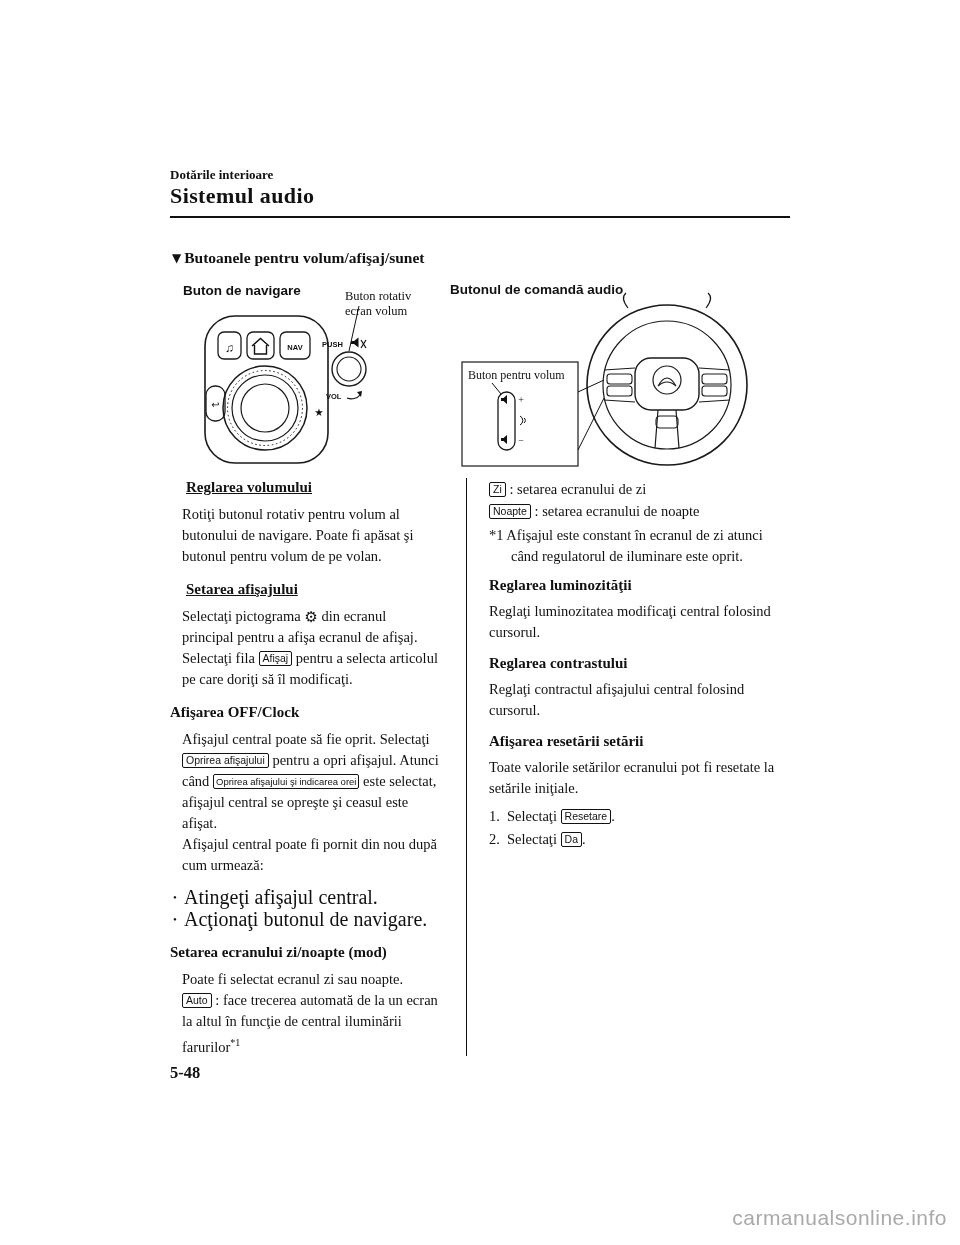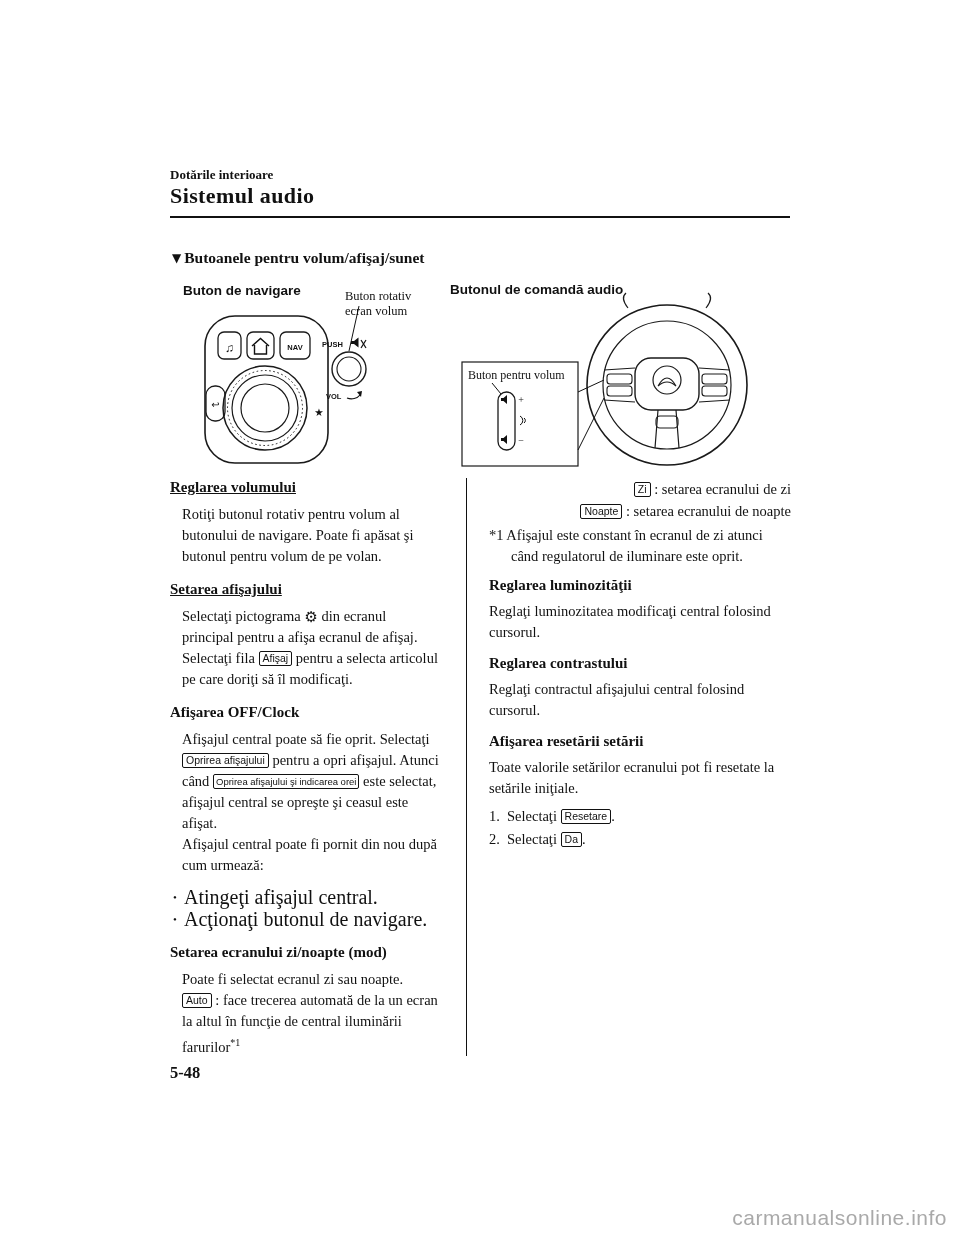--- a/index.html
+++ b/index.html
@@ -25,38 +25,38 @@
   svg.fig-left  { position:absolute; left:188px; top:306px; width:200px; height:162px; }
   svg.fig-right { position:absolute; left:452px; top:292px; width:335px; height:185px; }
 
   .vdivider { position:absolute; left:466px; top:478px; width:1px; height:578px; background:#111; }
 
   .col { position:absolute; top:479px; }
   .col-left  { left:170px; width:282px; }
   .col-right { left:489px; width:302px; }
 
   h3 { font-size:15px; font-weight:bold; margin:0 0 8px; }
-  h3.hu { text-decoration:underline; }
+  h3.hu { text-decoration:underline;margin-left:16px; }
   p.body { font-size:14.5px; line-height:21px; margin:0 12px 14px; }
 
   .kbd {
     display:inline-block; border:1px solid #111; border-radius:2px;
     font-family:"Liberation Sans", sans-serif; font-size:10.5px; line-height:13px;
     padding:0 3px; background:#fff; white-space:nowrap; vertical-align:1px;
   }
   .kbd.small { font-size:9.5px; padding:0 2px; }
 
   .gear { font-family:"DejaVu Sans", sans-serif; font-size:15px; line-height:1; vertical-align:-1px; }
   sup.fn { font-size:10px; vertical-align:super; }
 
   .bullets { margin:-4px 0 14px; }
   .bullet-line { font-size:20px; line-height:22px; padding-left:14px; position:relative; }
   .bullet-line::before { content:"•"; position:absolute; left:3px; top:0; font-size:11px; }
 
-  .def-line { font-size:14.5px; line-height:21.5px;text-align:right; }
+  .def-line { font-size:14.5px; line-height:21.5px; }
   .footnote { font-size:14.5px; line-height:21px; padding-left:22px; text-indent:-22px; margin:3px 0 10px; }
   .col-right h3 { margin:3px 0 7px; }
   .col-right p.body { margin:0 0 12px; }
   .steps { margin-top:-6px; }
   .step { font-size:14.5px; line-height:23px; }
   .step .num { display:inline-block; width:18px; }
 
   .pageno { position:absolute; left:170px; top:1063px; font-size:16.5px; font-weight:bold; }
   .watermark {
     position:absolute; right:13px; top:1206px;

